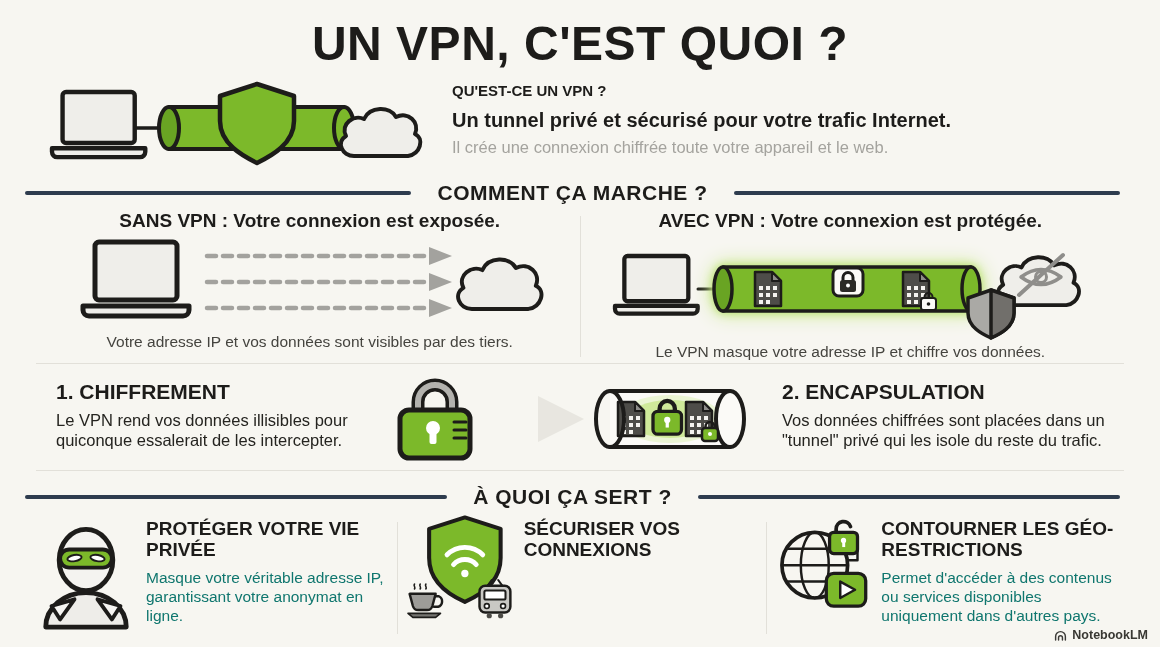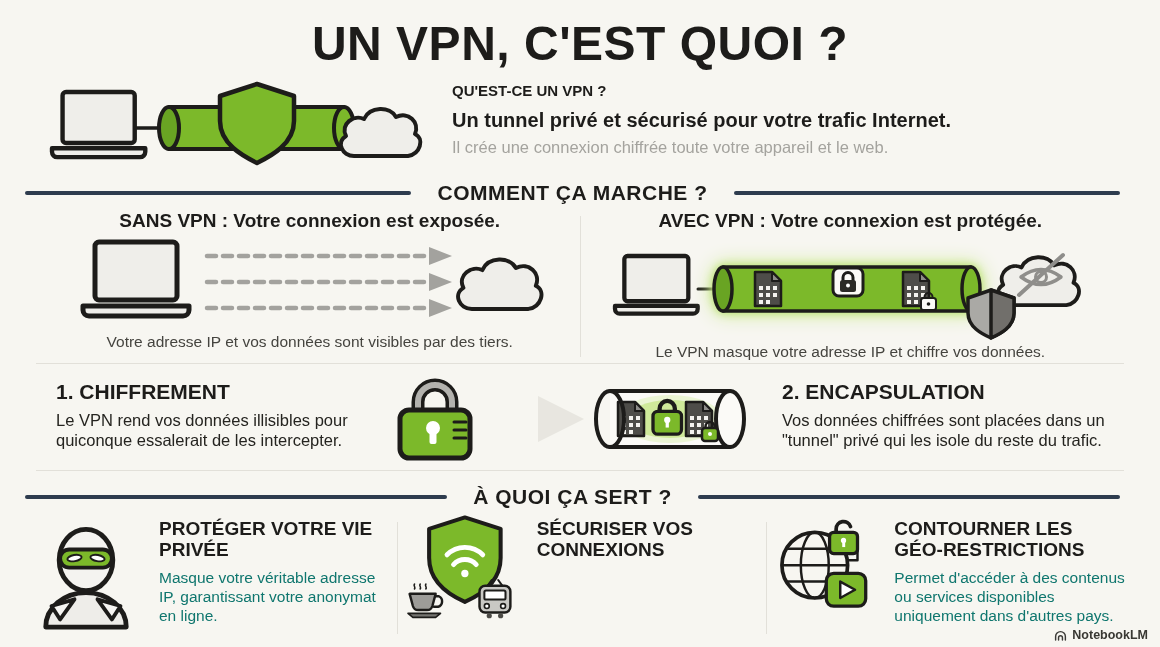--- a/index.html
+++ b/index.html
@@ -56,21 +56,21 @@
   #hr2{top:470px}
 
   .step{position:absolute;top:380px}
   #step1{left:56px;width:318px}
   #step2{left:782px;width:345px}
   .step-h{font-size:21px;font-weight:800;margin-bottom:6px}
   .step-b{font-size:16.5px;line-height:1.24;color:#252420}
   .steps-illus{position:absolute;left:388px;top:374px}
 
   .purpose{position:absolute;top:514px;left:28px;right:24px;display:flex}
-  .pcol{flex:1;display:flex;gap:25px;padding:0 10px;align-items:flex-start}
+  .pcol{flex:1;display:flex;gap:12px;padding:0 10px;align-items:flex-start}
   .picon{flex:0 0 auto}
   .ph{font-size:19px;font-weight:800;line-height:1.13;margin:4px 0 7px}
   .pb{font-size:15.5px;line-height:1.23;color:#0f766e}
   .pvdiv{width:1px;background:var(--light-divider);height:112px;margin-top:8px}
 
   .watermark{
     position:absolute;right:12px;bottom:5px;display:flex;align-items:center;gap:5px;
     font-size:12.5px;font-weight:700;color:#393833;
   }
 </style>

